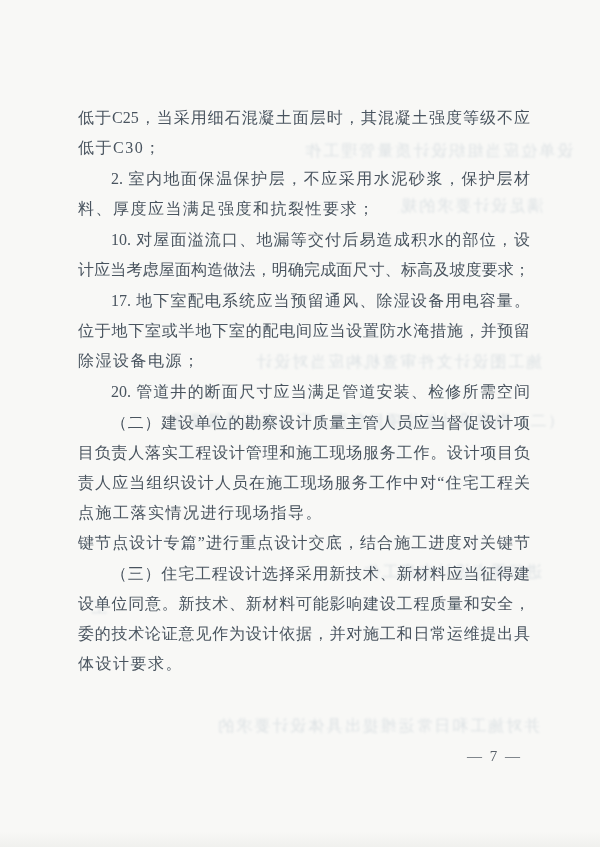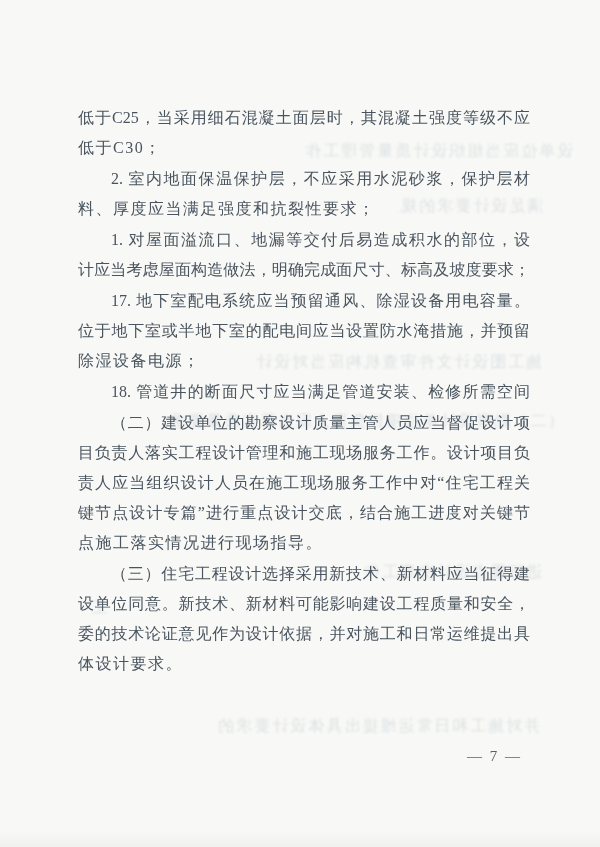--- a/index.html
+++ b/index.html
@@ -86,37 +86,37 @@
   <div class="content" id="paragraph-container">
       <div class="para">
         <div class="line">低于C25，当采用细石混凝土面层时，其混凝土强度等级不应</div>
         <div class="line short">低于C30；</div>
       </div>
       <div class="para indent">
         <div class="line first">2. 室内地面保温保护层，不应采用水泥砂浆，保护层材</div>
         <div class="line short">料、厚度应当满足强度和抗裂性要求；</div>
       </div>
       <div class="para indent">
-        <div class="line first">1. 对屋面溢流口、地漏等交付后易造成积水的部位，设</div>
+        <div class="line first">10. 对屋面溢流口、地漏等交付后易造成积水的部位，设</div>
         <div class="line">计应当考虑屋面构造做法，明确完成面尺寸、标高及坡度要求；</div>
       </div>
       <div class="para indent">
         <div class="line first">17. 地下室配电系统应当预留通风、除湿设备用电容量。</div>
         <div class="line">位于地下室或半地下室的配电间应当设置防水淹措施，并预留</div>
         <div class="line short">除湿设备电源；</div>
       </div>
       <div class="para indent">
-        <div class="line first">18. 管道井的断面尺寸应当满足管道安装、检修所需空间</div>
+        <div class="line first">20. 管道井的断面尺寸应当满足管道安装、检修所需空间</div>
       </div>
       <div class="para indent">
         <div class="line first">（二）建设单位的勘察设计质量主管人员应当督促设计项</div>
         <div class="line">目负责人落实工程设计管理和施工现场服务工作。设计项目负</div>
         <div class="line">责人应当组织设计人员在施工现场服务工作中对“住宅工程关</div>
+        <div class="line short">点施工落实情况进行现场指导。</div>
         <div class="line">键节点设计专篇”进行重点设计交底，结合施工进度对关键节</div>
-        <div class="line short">点施工落实情况进行现场指导。</div>
       </div>
       <div class="para indent">
         <div class="line first">（三）住宅工程设计选择采用新技术、新材料应当征得建</div>
         <div class="line">设单位同意。新技术、新材料可能影响建设工程质量和安全，</div>
         <div class="line">委的技术论证意见作为设计依据，并对施工和日常运维提出具</div>
         <div class="line short">体设计要求。</div>
       </div>
     </div>
   <div class="page-number">— 7 —</div>
 </div>

